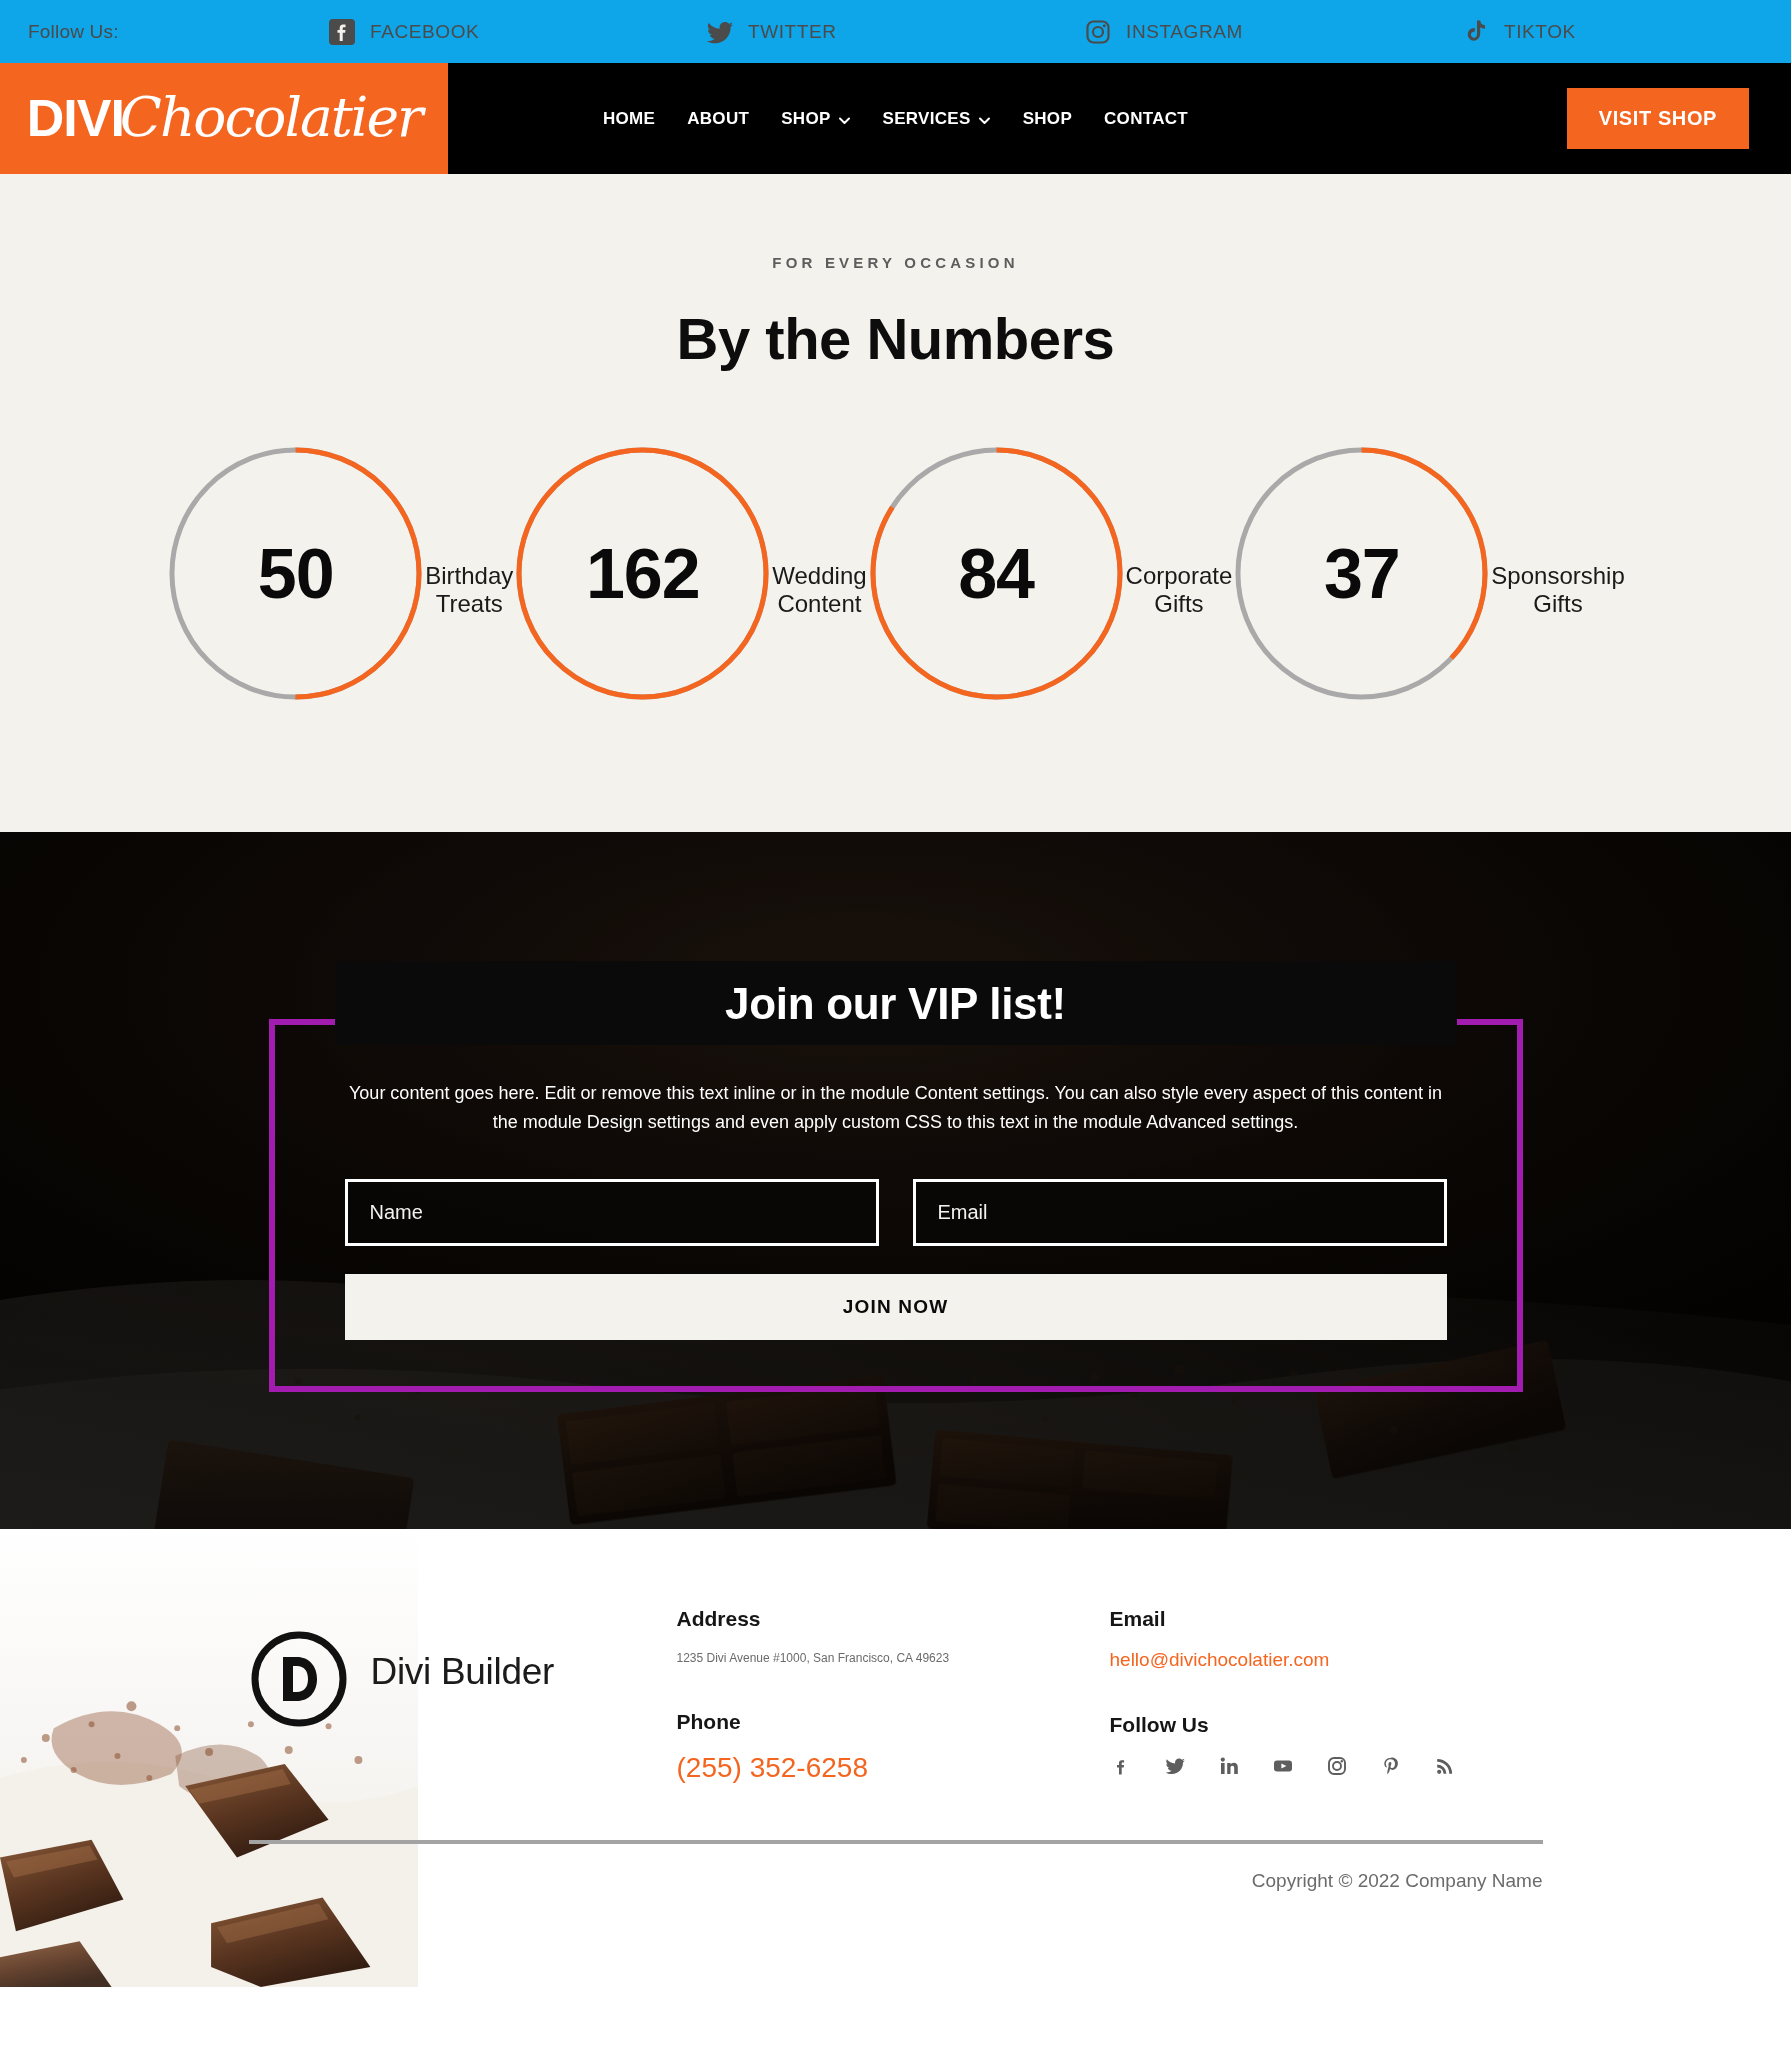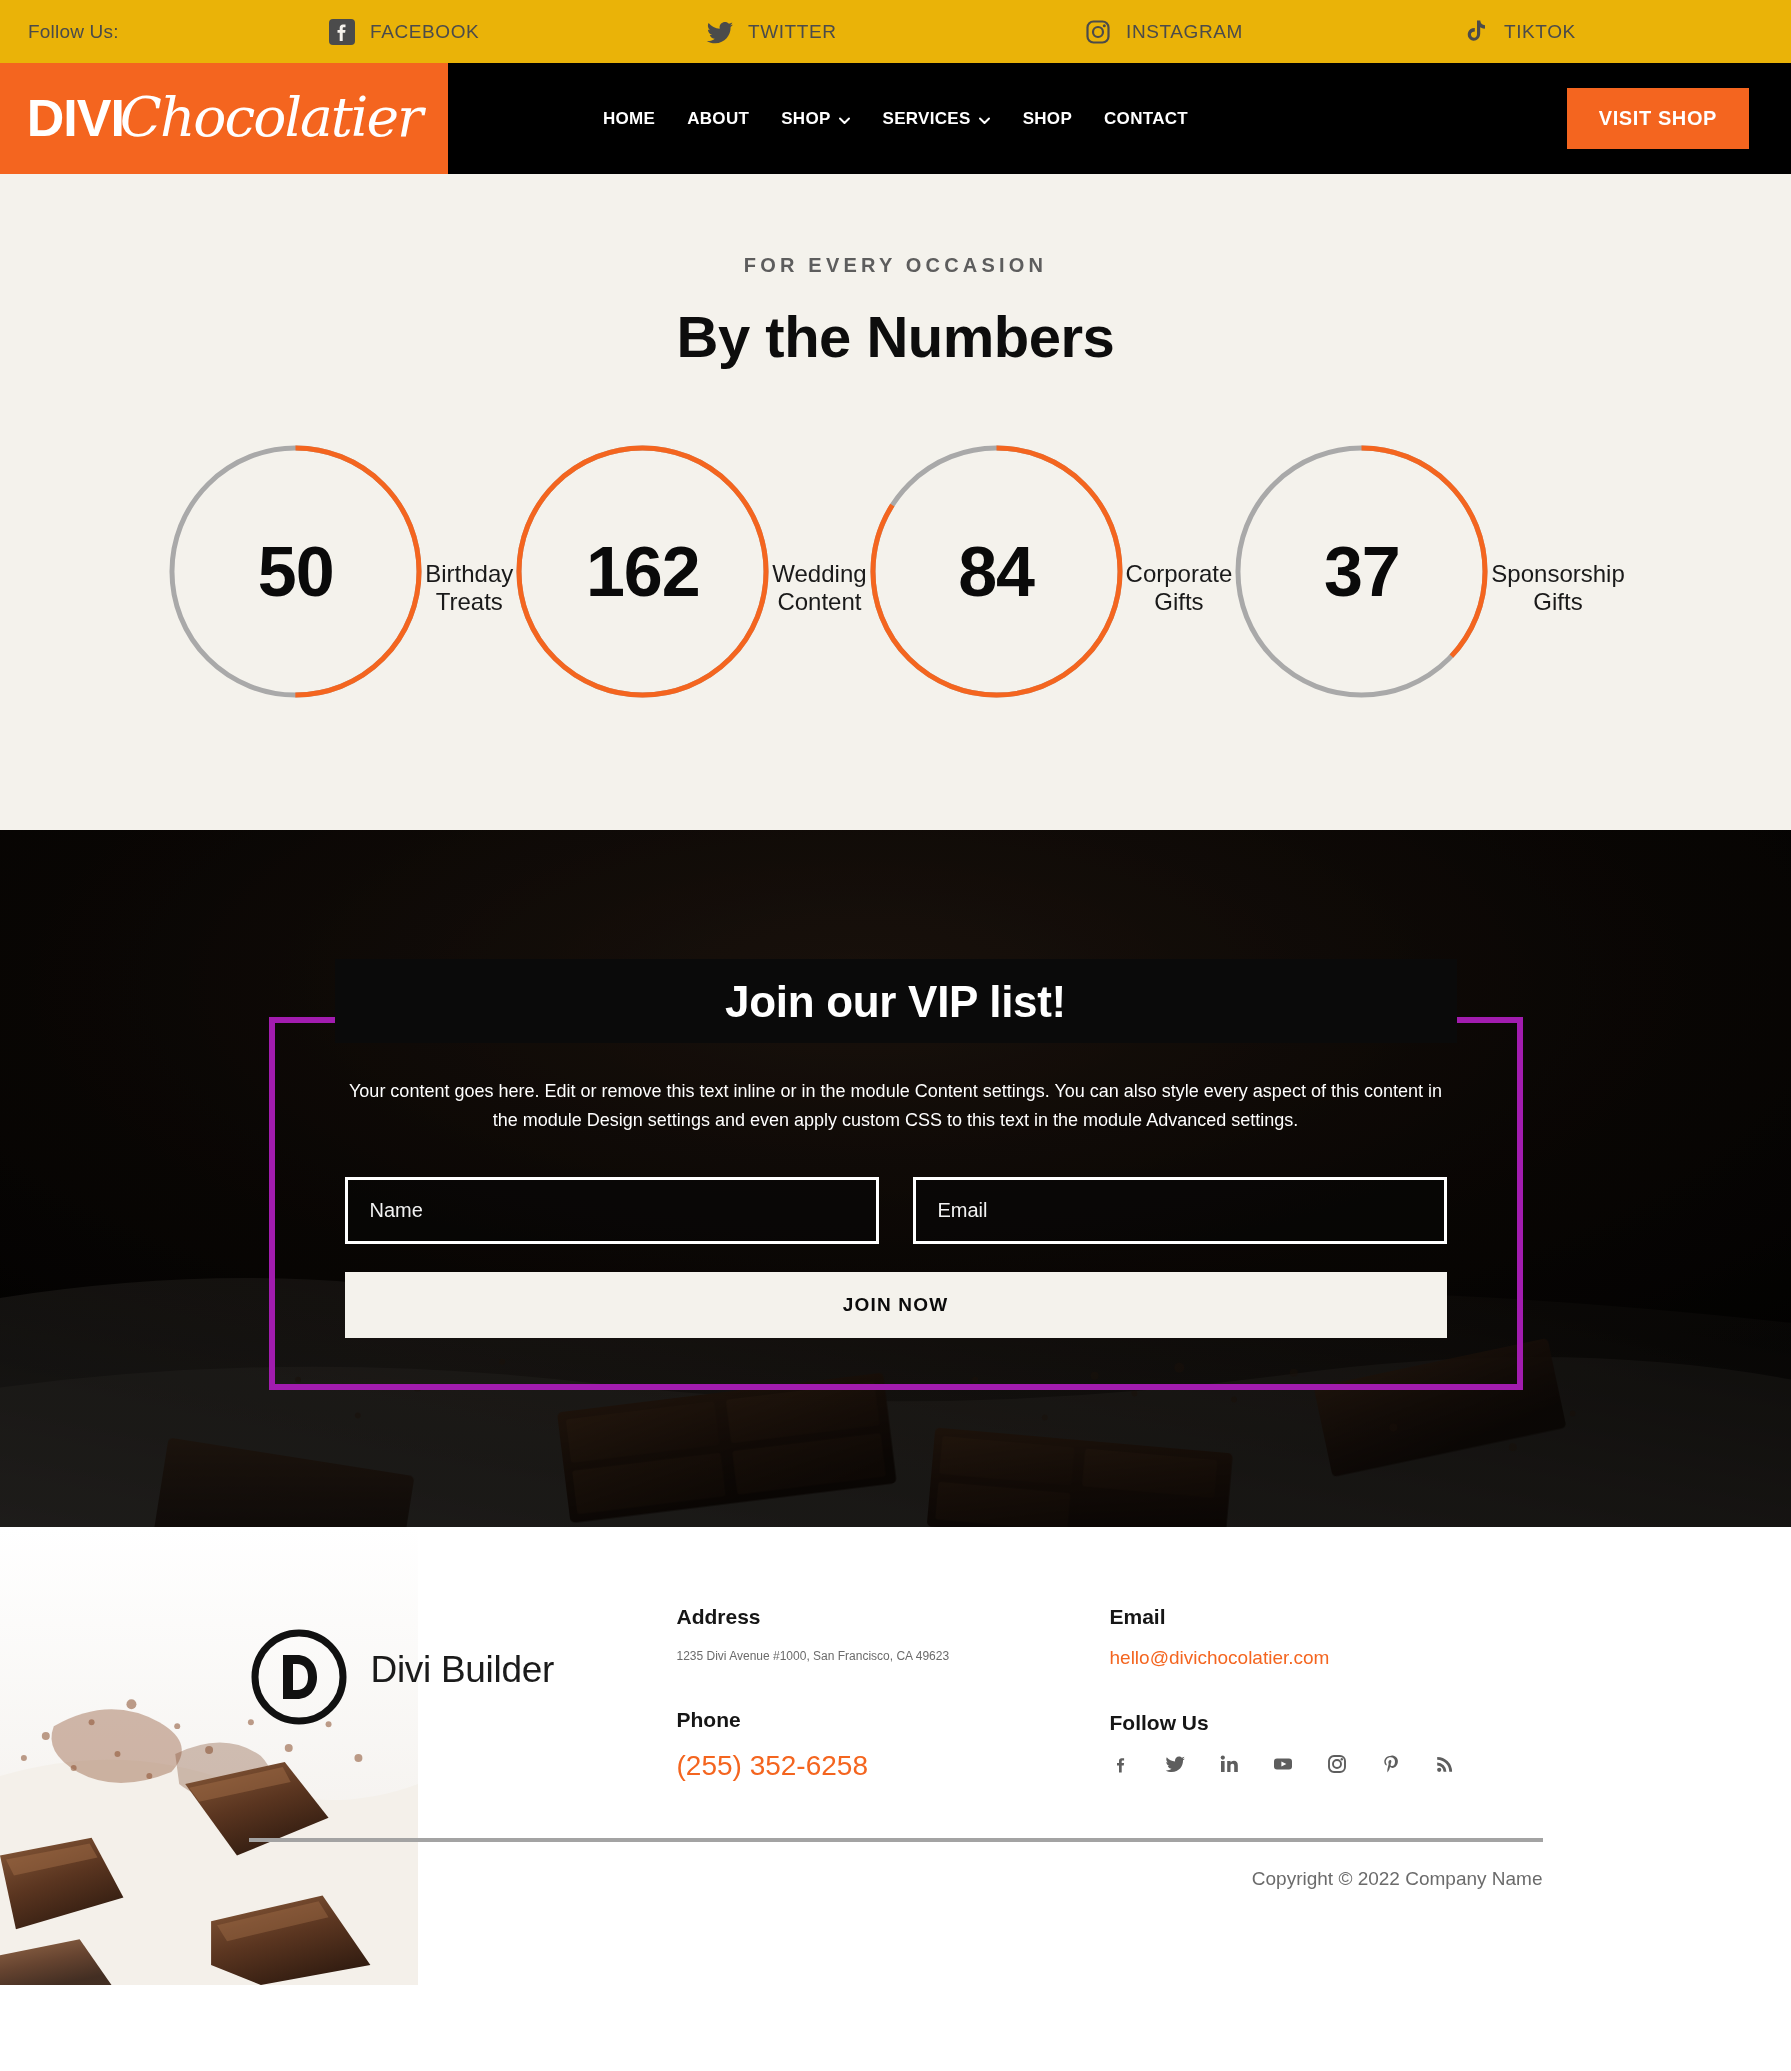--- a/index.html
+++ b/index.html
@@ -8,21 +8,21 @@
   body {
     font-family: "Liberation Sans", sans-serif;
     background:#ffffff;
     color:#111;
     -webkit-font-smoothing:antialiased;
   }
 
   
   .topbar {
     height:63px;
-    background:#eab308;
+    background:#0ea5e9;
     display:flex;
     align-items:center;
     padding:0 24px 0 28px;
     position:relative;
   }
   .topbar-label {
     font-size:19px;
     color:#4a4a4a;
     letter-spacing:0.2px;
     width:299px;
@@ -126,25 +126,25 @@
     font-family:"Liberation Sans", sans-serif;
   }
 
   
   .numbers {
     background:#f4f2ec;
     padding:80px 0 129px;
     text-align:center;
   }
   .eyebrow {
-    font-size:20px;
+    font-size:15px;
     letter-spacing:4.2px;
     color:#5d5d5d;
     font-weight:600;
-    margin-bottom:26px;
+    margin-bottom:34px;
   }
   .section-title {
     font-size:58px;
     font-weight:700;
     color:#0d0d0d;
     letter-spacing:-0.5px;
     margin-bottom:72px;
   }
   .counters {
     display:flex;

